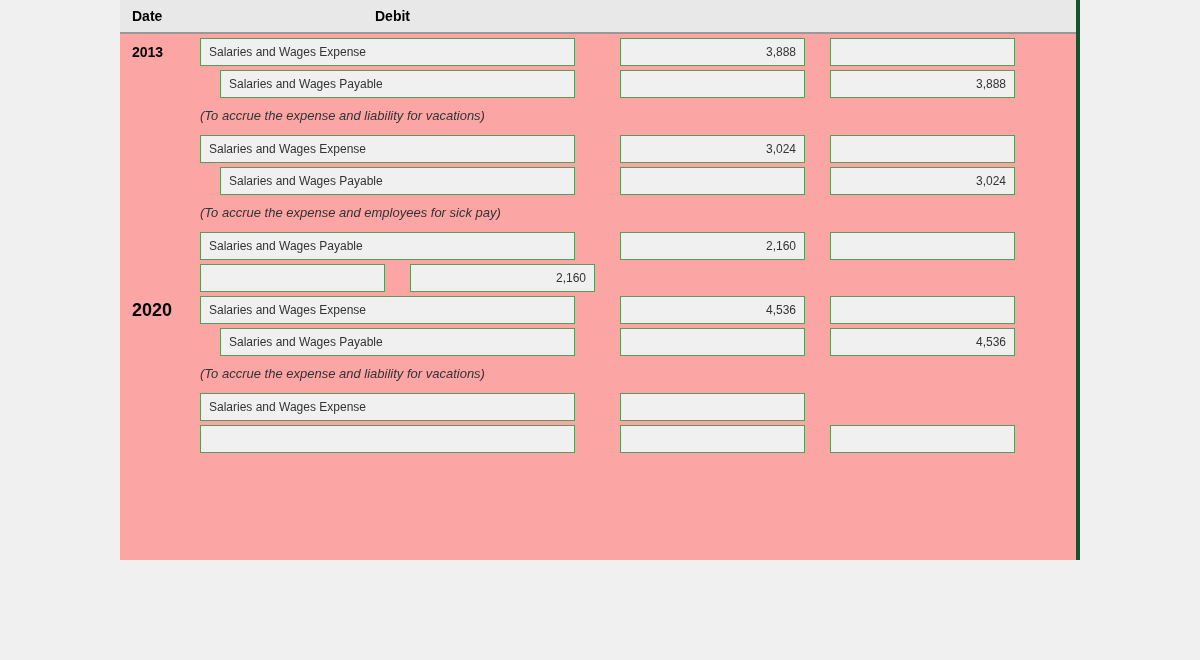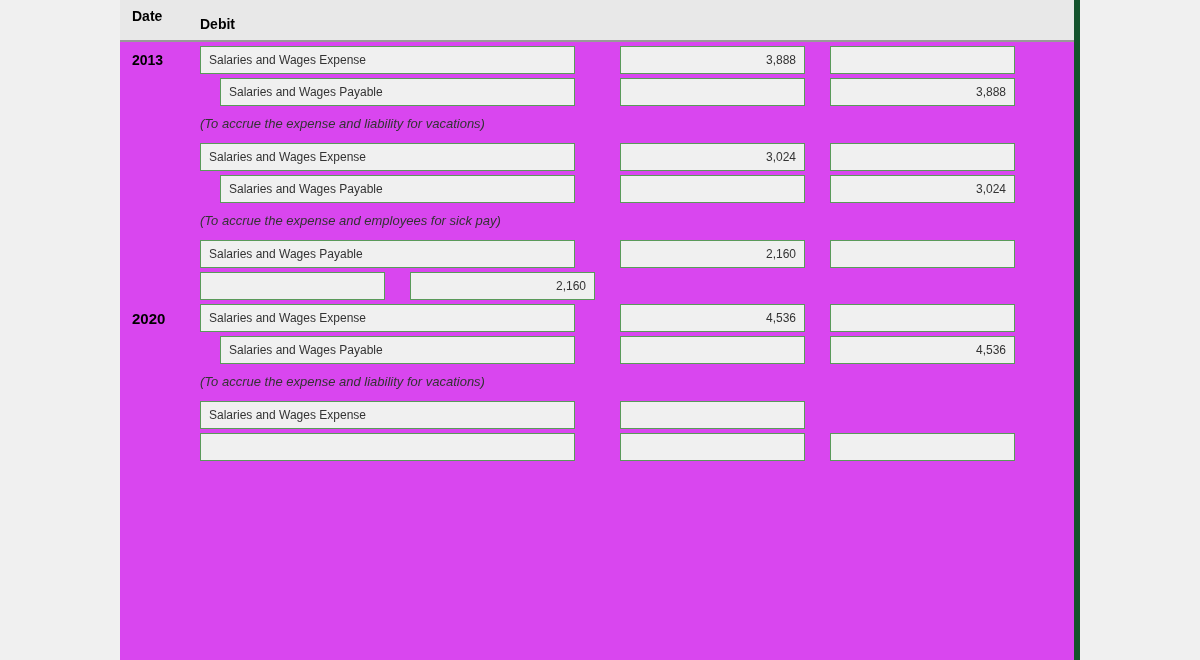--- a/index.html
+++ b/index.html
@@ -11,25 +11,25 @@
     body {
       font-family: Arial, sans-serif;
       font-size: 13px;
       background-color: #f0f0f0;
       width: 1200px;
       height: 660px;
       overflow: hidden;
     }
 
     .table-container {
-      background: #d946ef;
+      background: #fca5a5;
       width: 960px;
       margin: 0 auto;
-      border-right: 6px solid #14532d;
-      height: 660px;
+      border-right: 4px solid #14532d;
+      height: 560px;
       overflow: hidden;
     }
 
     .header-row {
       display: flex;
       background-color: #e8e8e8;
       border-bottom: 2px solid #999;
       padding: 8px 0;
       font-weight: bold;
       font-size: 14px;
@@ -41,23 +41,22 @@
       flex-shrink: 0;
     }
 
     .col-account {
       width: 420px;
       flex-shrink: 0;
     }
 
     .col-debit {
       width: 210px;
-      text-align: left;
-      flex-shrink: 0;
-      margin-top: 8px;
+      text-align: right;
+      flex-shrink: 0;
     }
 
     .col-credit {
       width: 210px;
       text-align: center;
       flex-shrink: 0;
     }
 
     .input-box {
       height: 28px;
@@ -158,21 +157,21 @@
           <div style="width: 210px; flex-shrink: 0;">
             <div class="input-box value-box" style="width: 185px; justify-content: flex-start; padding-right: 8px;"></div>
           </div>
           <div style="width: 210px; flex-shrink: 0;">
             <div class="input-box value-box" style="width: 185px; justify-content: flex-end; padding-right: 8px;">2,160</div>
           </div>
         </div>
       </div>
       <div class="section-wrapper">
         <div style="display: flex; align-items: center; margin: 4px 0px;">
-          <div style="width: 80px; flex-shrink: 0; padding-left: 12px; font-size: 15px; font-weight: bold;">2020</div>
+          <div style="width: 80px; flex-shrink: 0; padding-left: 12px; font-size: 18px; font-weight: bold;">2020</div>
           <div style="width: 420px; flex-shrink: 0;">
             <div class="input-box" style="width: 375px; padding-left: 8px;">Salaries and Wages Expense</div>
           </div>
           <div style="width: 210px; flex-shrink: 0;">
             <div class="input-box value-box" style="width: 185px; justify-content: flex-end; padding-right: 8px;">4,536</div>
           </div>
           <div style="width: 210px; flex-shrink: 0;">
             <div class="input-box value-box" style="width: 185px; justify-content: flex-start; padding-right: 8px;"></div>
           </div>
         </div>

